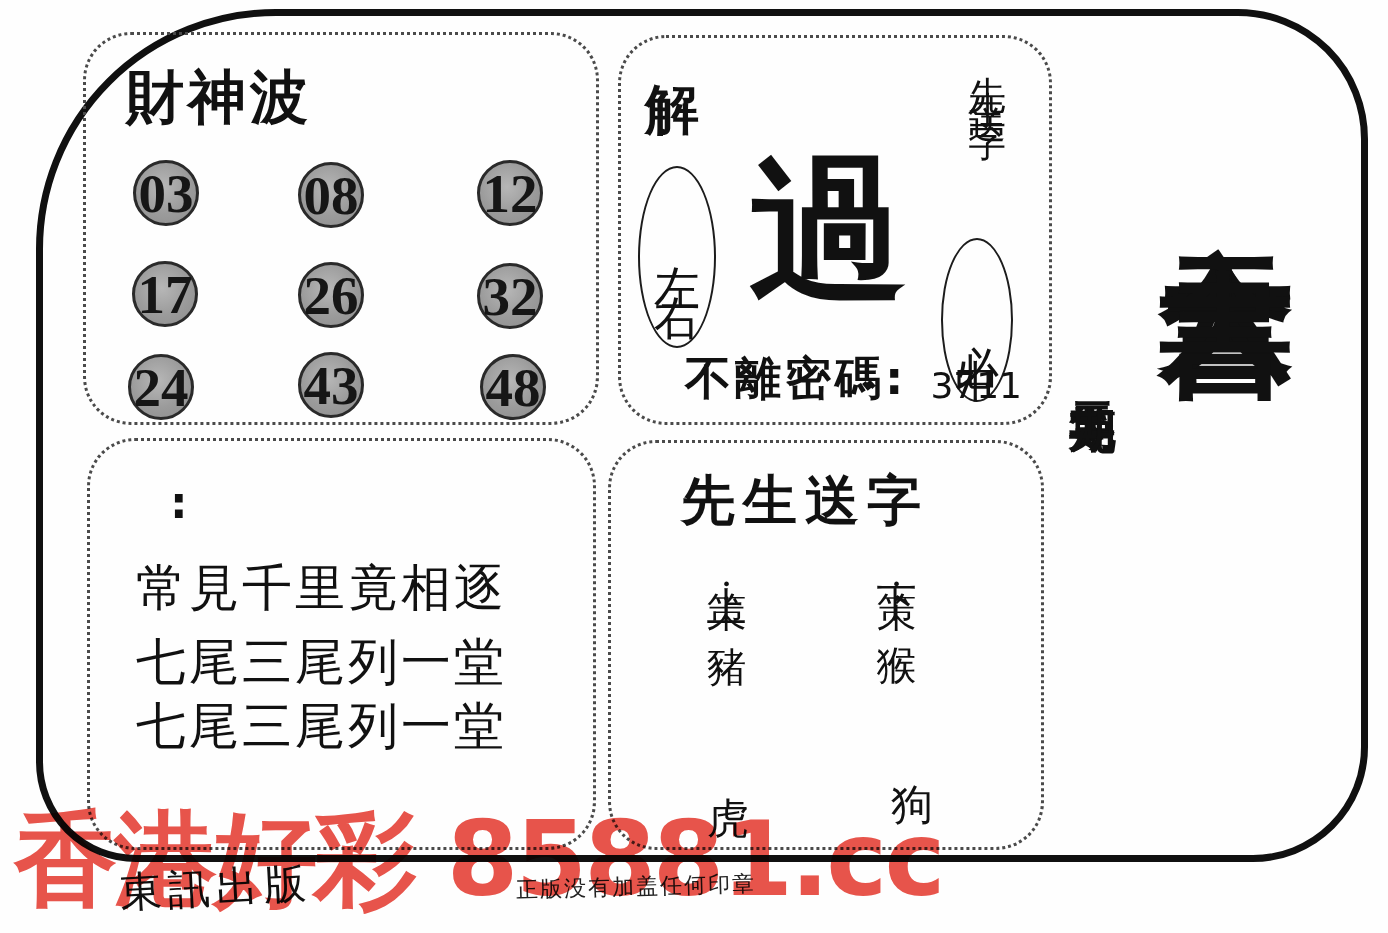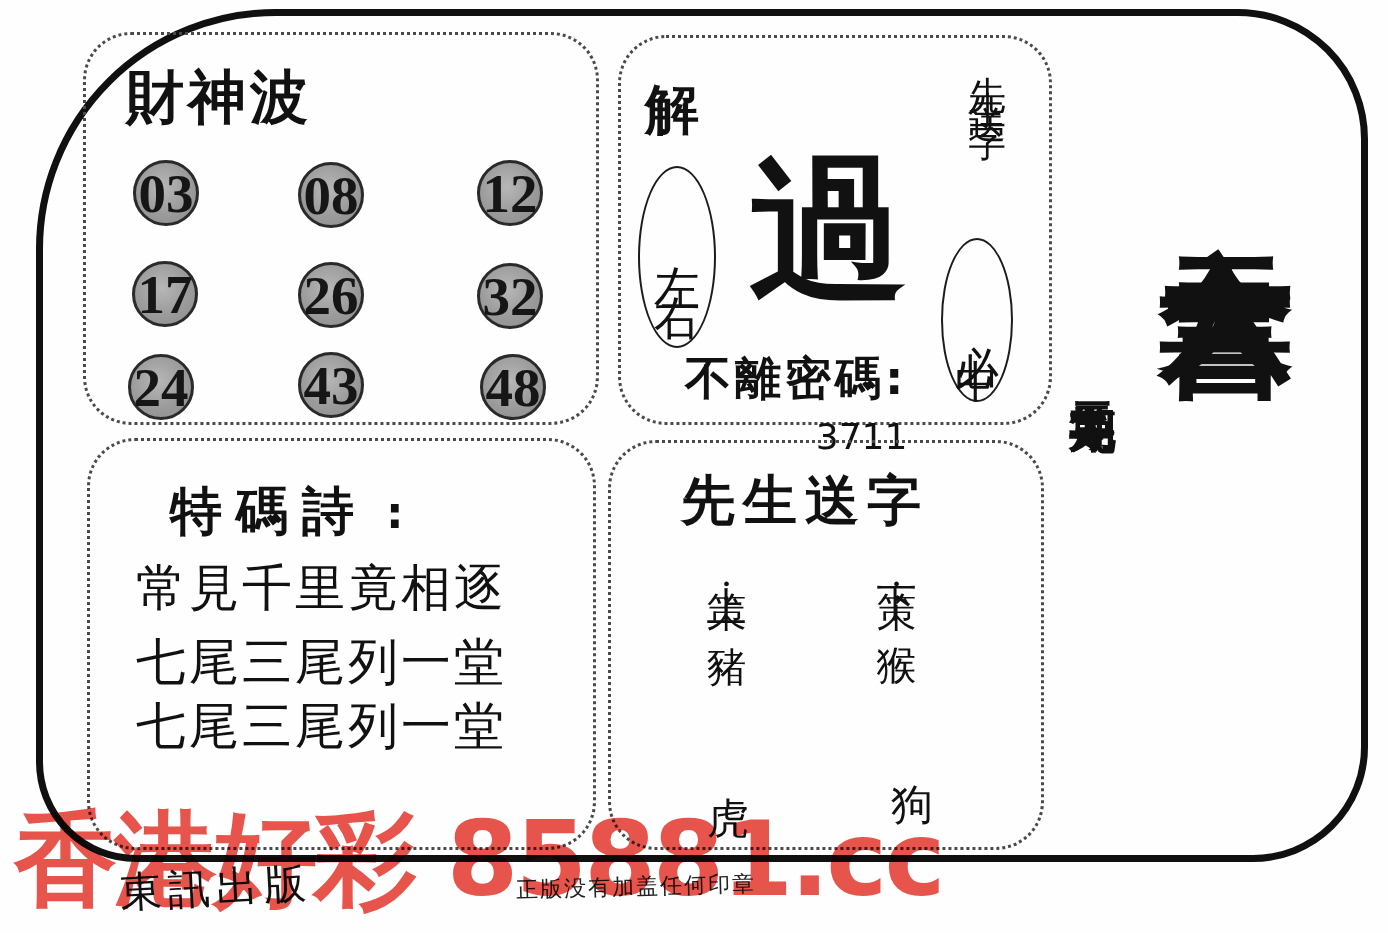--- a/index.html
+++ b/index.html
@@ -82,21 +82,21 @@
   .sender-text {
     position: absolute; left: 340px; top: 8px;
     font-size: 38px; letter-spacing: 15px;
     font-family: "Liberation Serif", "DejaVu Serif", serif;
   }
   .oval-mh { left: 320px; top: 200px; width: 72px; height: 164px; }
   .oval-mh span { font-size: 44px; letter-spacing: 14px; margin-top: 8px;
     font-family: "Liberation Serif", "DejaVu Serif", serif; }
   .code-row {
     position: absolute; left: 64px; top: 310px;
-    display: flex; align-items: flex-end; gap: 6px; white-space: nowrap; flex-direction: column;
+    display: flex; align-items: flex-end; gap: 23px; white-space: nowrap;
   }
   .code-label {
     font-size: 46px; font-weight: 900; letter-spacing: 4px;
     font-family: "DejaVu Sans", "Liberation Sans", sans-serif;
   }
   .code-value {
     font-size: 36px; font-weight: 400; padding-bottom: 4px;
     font-family: "DejaVu Sans", "Liberation Sans", sans-serif;
   }
 
@@ -228,21 +228,20 @@
       <span class="code-label">不離密碼:</span>
       <span class="code-value">3711</span>
     </div>
   </section>
 
   <div class="issue-number vtext">第零二九期</div>
   <div class="masthead-title vtext">六合天書</div>
 
   <section class="panel panel-poem">
     <div class="poem-title-row">
-      <span class="poem-title">特碼詩</span>
       <span class="poem-colon">:</span>
     </div>
     <div class="poem-line l1">常見千里竟相逐</div>
     <div class="poem-line l2">七尾三尾列一堂</div>
     <div class="poem-line l3">七尾三尾列一堂</div>
   </section>
 
   <section class="panel panel-zodiac">
     <div class="zodiac-title">先生送字</div>
     <div class="zodiac-col upper vtext">上策:豬</div>

